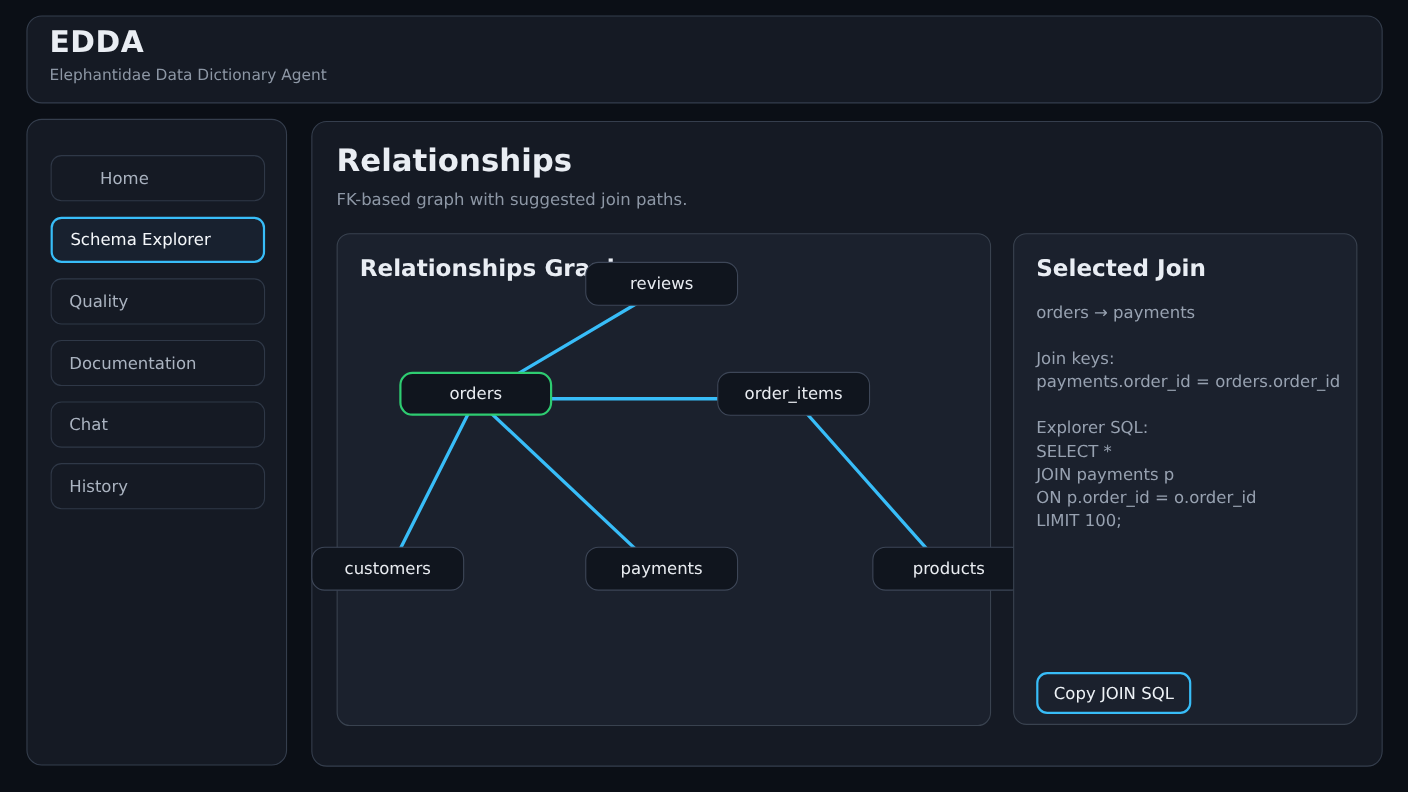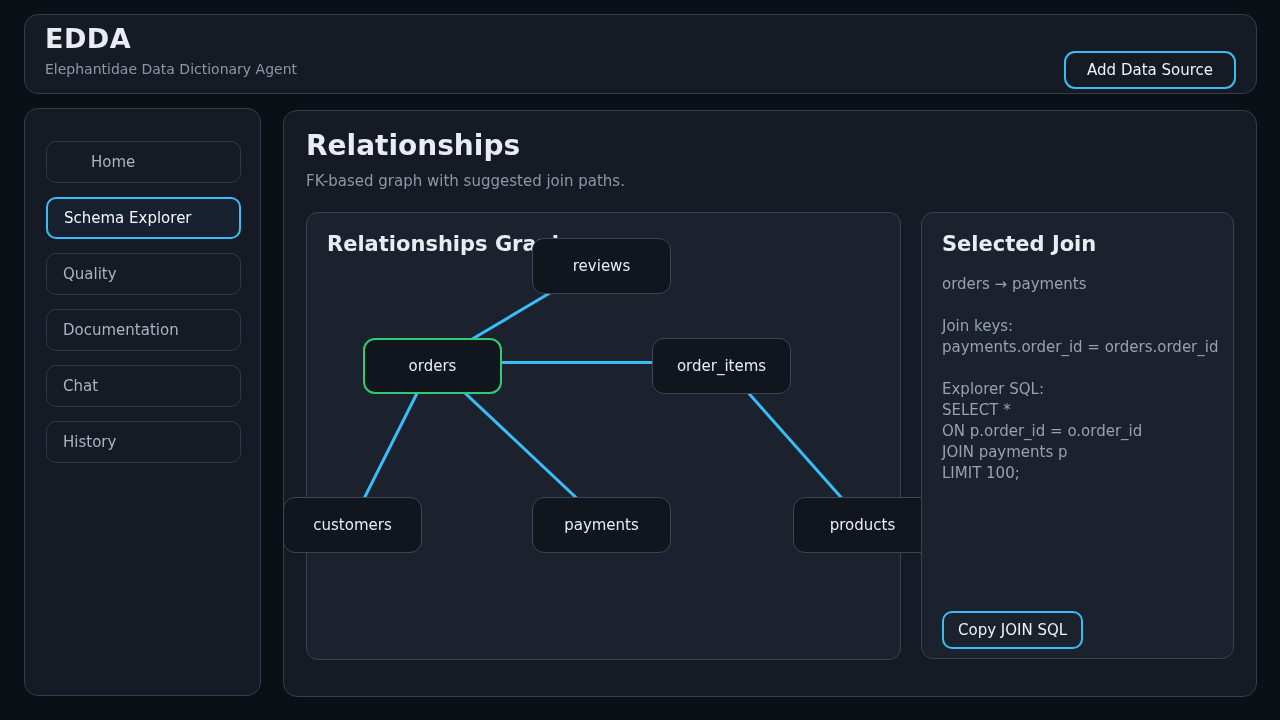--- a/index.html
+++ b/index.html
@@ -57,21 +57,21 @@
   
   #graph-panel{
     position:absolute;left:22px;top:101px;width:595px;height:448px;
     background:var(--inner-bg);border:1px solid #39424f;border-radius:12px;
     z-index:1;overflow:visible;
   }
   .inner-title{position:absolute;left:20px;top:19px;font-size:21px;font-weight:bold;z-index:0;}
   #graph-canvas{position:absolute;left:0;top:0;width:595px;height:448px;overflow:visible;}
   #edge-svg{position:absolute;left:0;top:0;overflow:visible;z-index:1;}
   .node{
-    position:absolute;width:139px;height:56px;background:var(--node-bg);
+    position:absolute;width:139px;height:40px;background:var(--node-bg);
     border:1px solid #3d4657;border-radius:12px;
     display:flex;align-items:center;justify-content:center;
     font-size:15px;color:#e9ecf1;z-index:2;cursor:pointer;
   }
   .node.selected{border:2px solid var(--green);}
   
   #join-panel{
     position:absolute;left:637px;top:101px;width:313px;height:447px;
     background:var(--inner-bg);border:1px solid #39424f;border-radius:12px;
     z-index:3;overflow:hidden;
@@ -90,21 +90,20 @@
     cursor:pointer;font-family:inherit;
   }
 </style>
 </head>
 <body>
 
 <div class="panel" id="header">
   <div class="brand-title">EDDA</div>
   <div class="brand-sub">Elephantidae Data Dictionary Agent</div>
   <div class="header-actions">
-    <button class="btn blue">Add Data Source</button>
   </div>
 </div>
 
 <div class="panel" id="sidebar">
   <div class="side-item">Home</div>
   <div class="side-item active">Schema Explorer</div>
   <div class="side-item">Quality</div>
   <div class="side-item">Documentation</div>
   <div class="side-item">Chat</div>
   <div class="side-item">History</div>
@@ -137,20 +136,20 @@
     <div class="inner-title">Selected Join</div>
     <div class="join-body">
       <div class="jp-path">orders → payments</div>
       <div class="jp-keys">
         <div>Join keys:</div>
         <div class="nowrap">payments.order_id = orders.order_id</div>
       </div>
       <div class="jp-sql">
         <div>Explorer SQL:</div>
         <div>SELECT *</div>
+        <div>JOIN payments p</div>
         <div>ON p.order_id = o.order_id</div>
-        <div>JOIN payments p</div>
         <div>LIMIT 100;</div>
       </div>
     </div>
     <button class="copy-btn">Copy JOIN SQL</button>
   </div>
 </div>
 
 </body></html>

